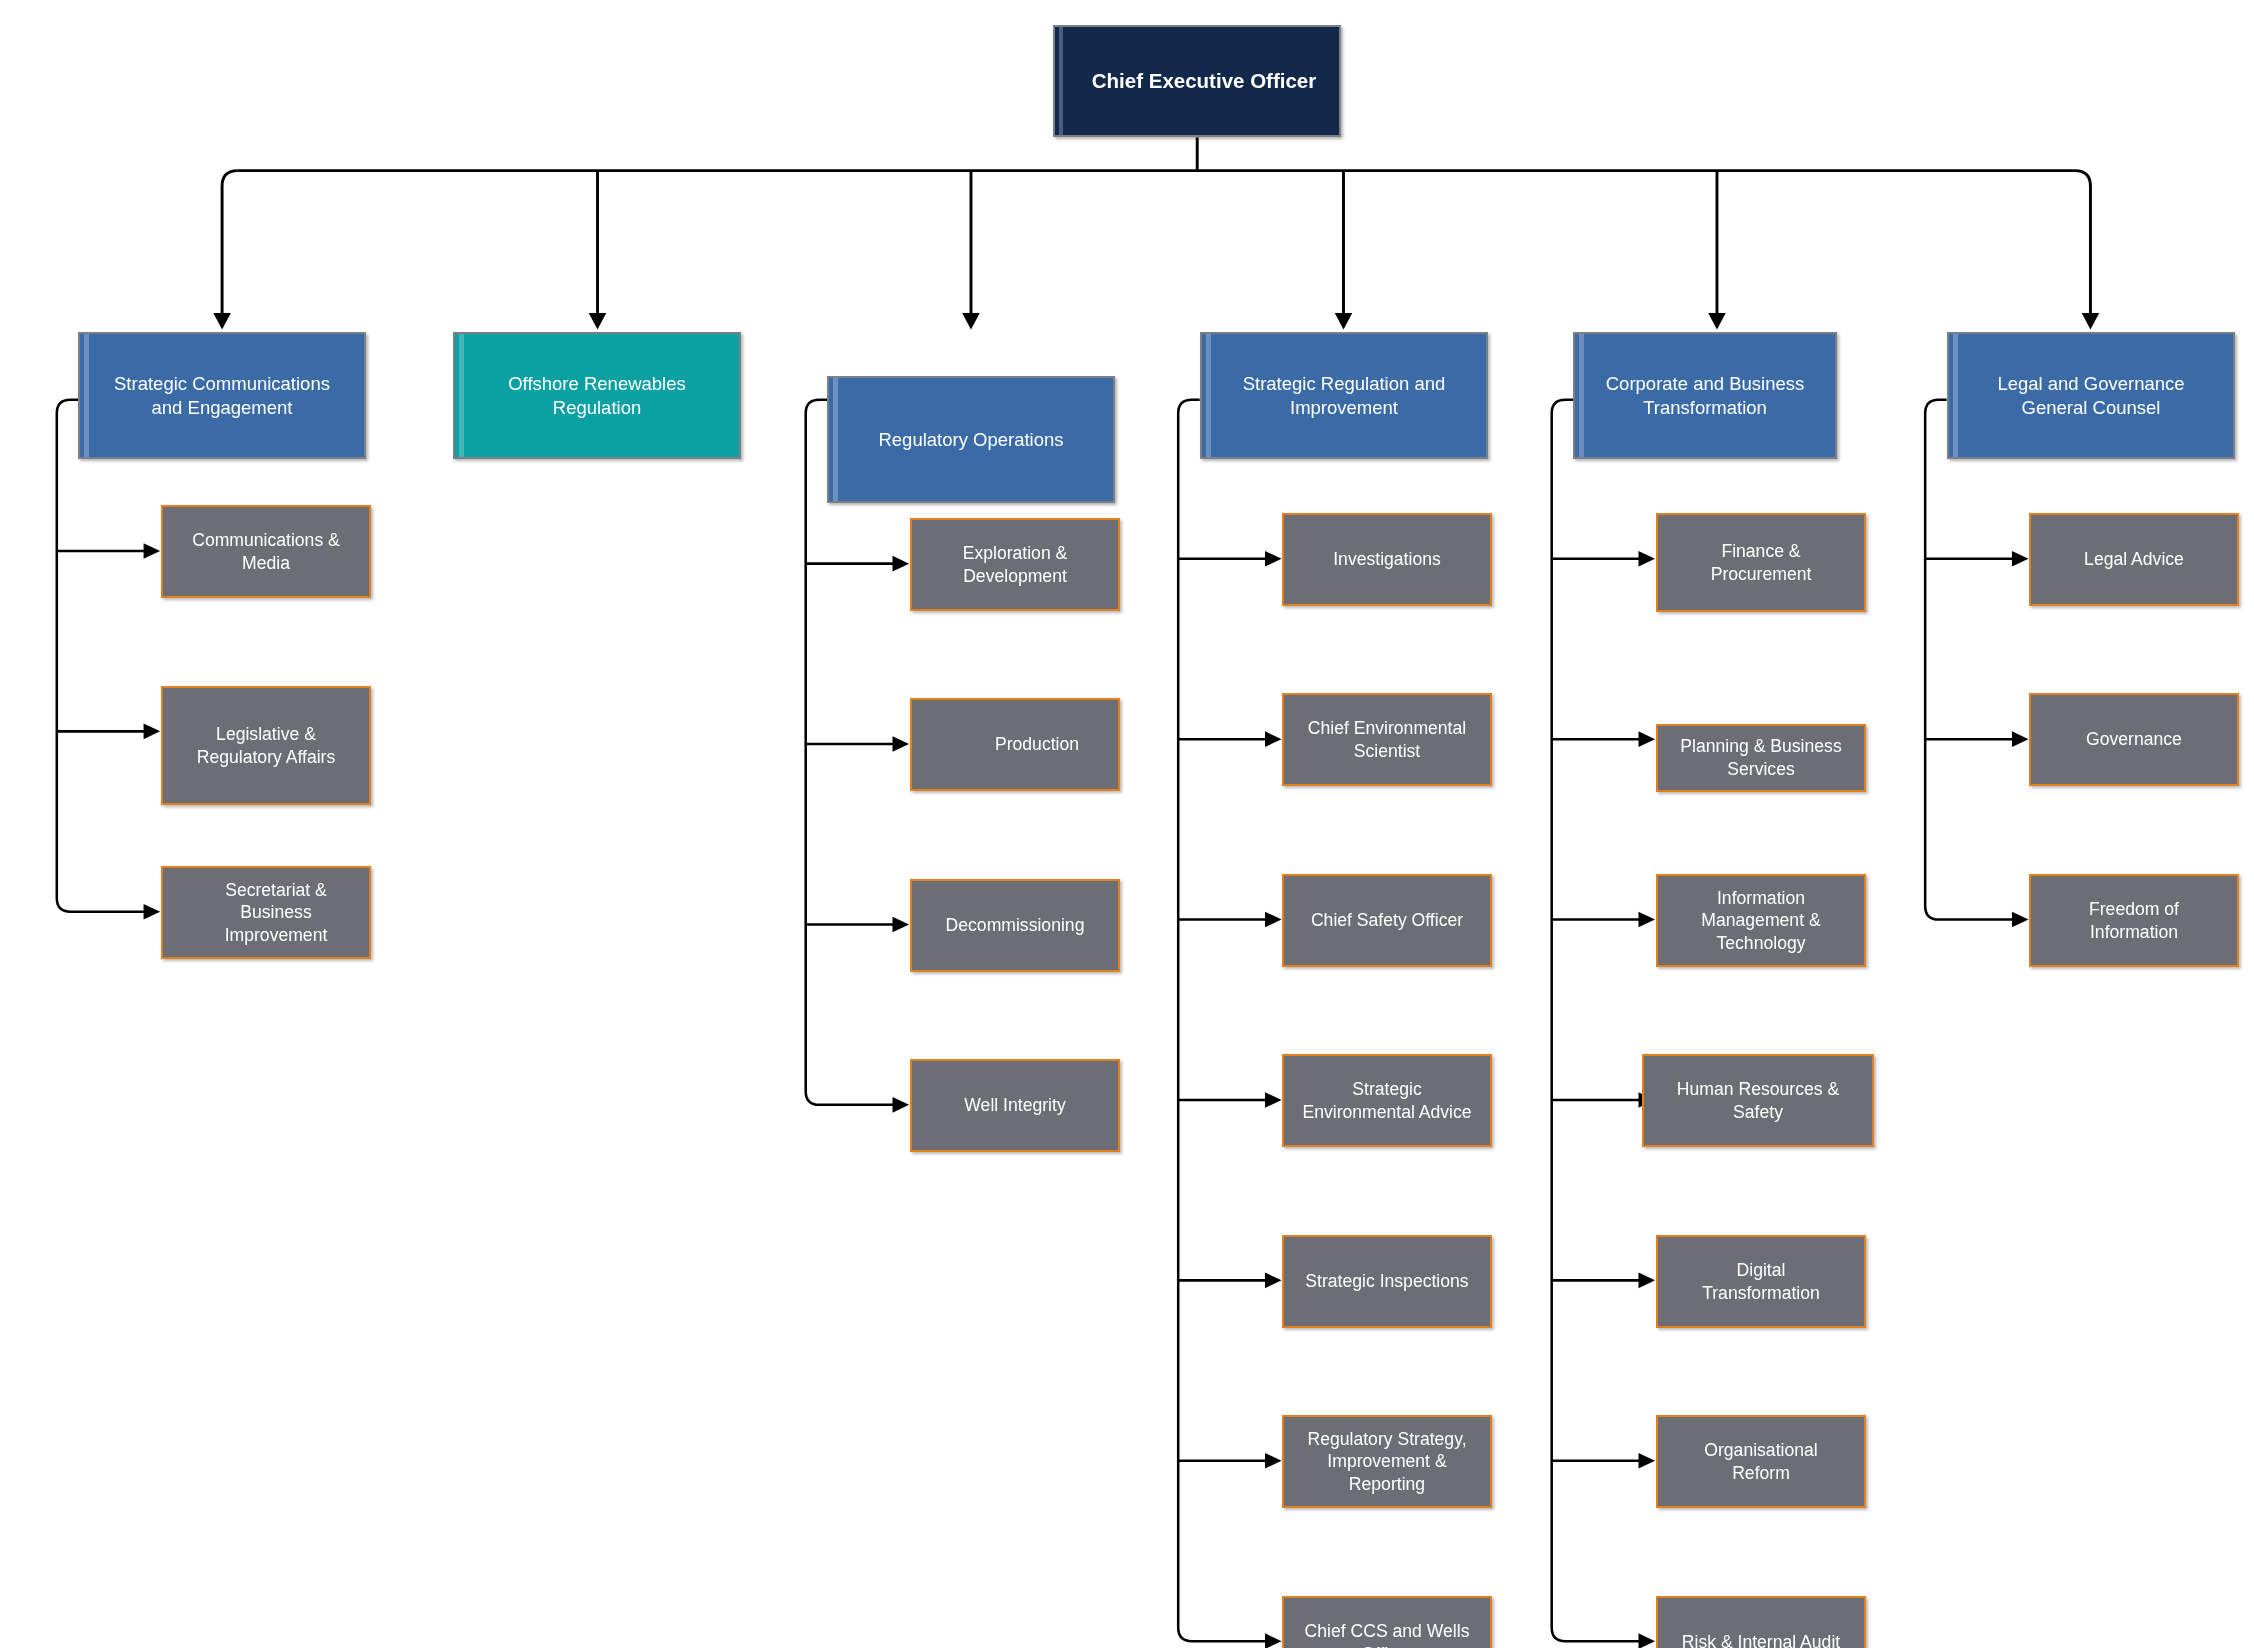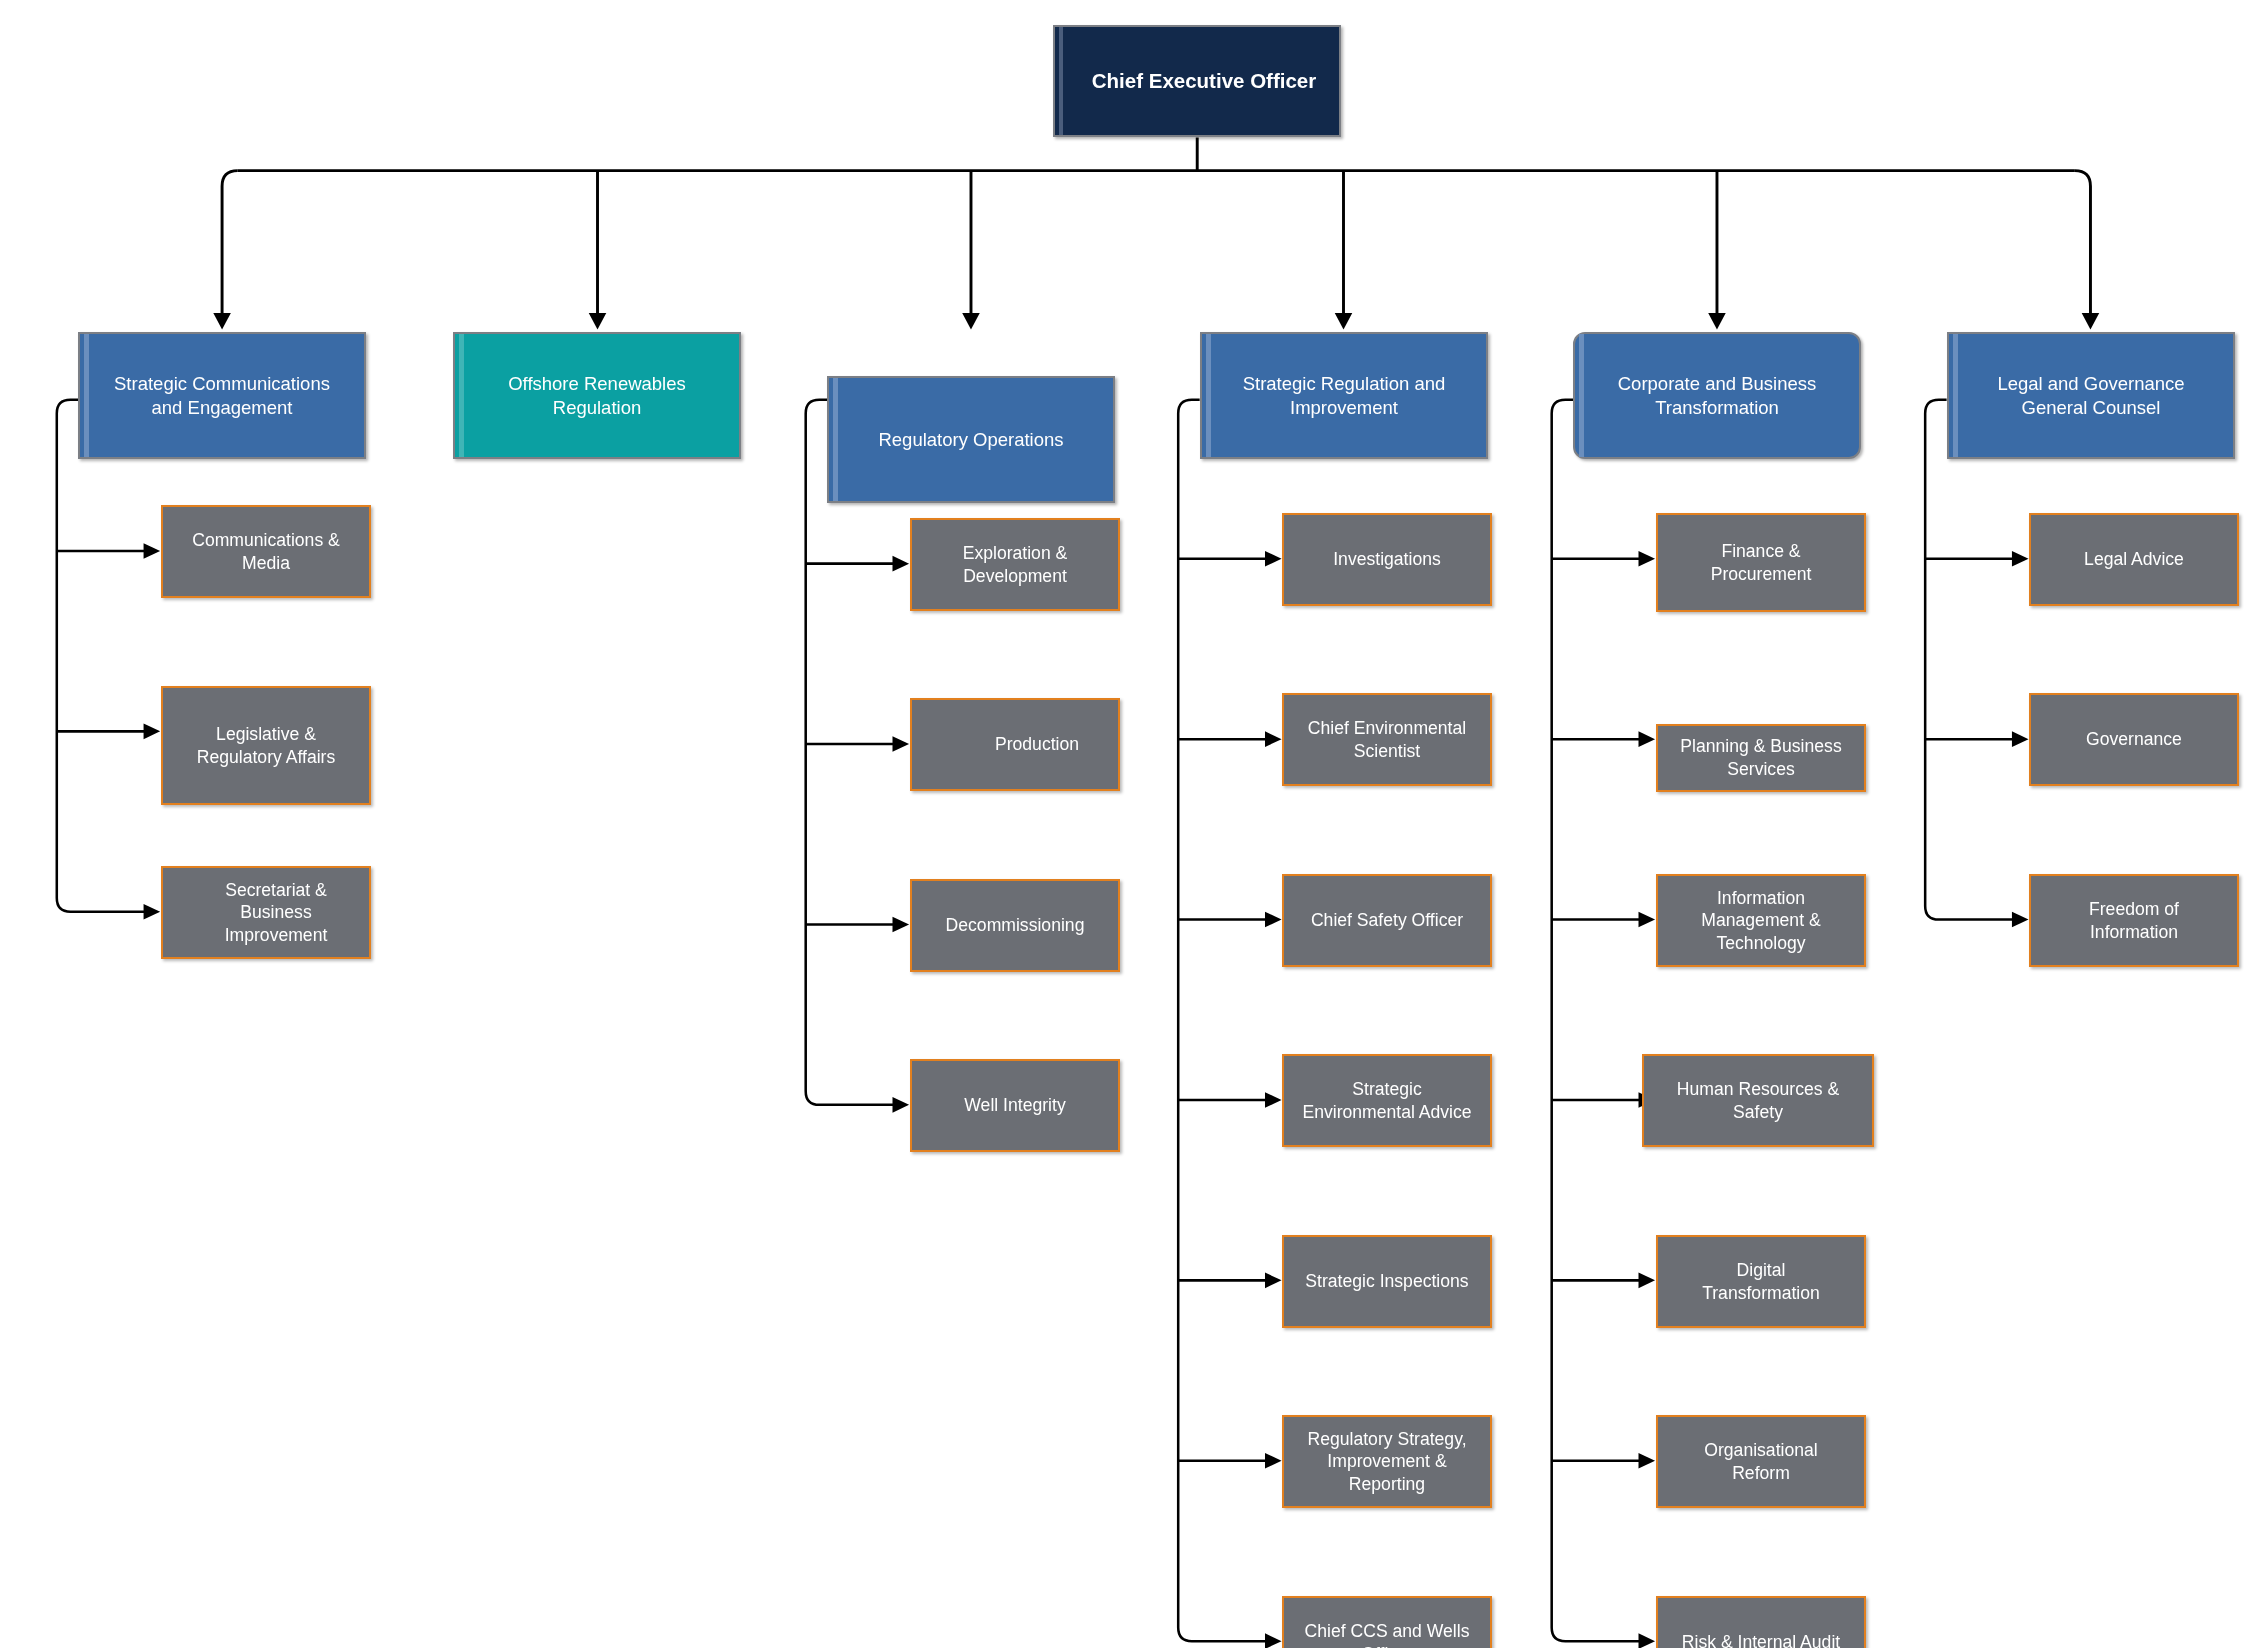--- a/index.html
+++ b/index.html
@@ -240,21 +240,21 @@
       </div>
       <div class="node unit" style="left: 1282px; top: 1415px; width: 210px; height: 93px;">
         <span class="node-label">Regulatory Strategy,
 Improvement &amp;
 Reporting</span>
       </div>
       <div class="node unit" style="left: 1282px; top: 1596px; width: 210px; height: 93px;">
         <span class="node-label">Chief CCS and Wells
 Officer</span>
       </div>
-      <div class="node division" style="left: 1573px; top: 332px; width: 288px; height: 127px; border-radius: 12px;">
+      <div class="node division" style="left: 1573px; top: 332px; width: 264px; height: 127px;">
         <span class="node-label">Corporate and Business
 Transformation</span>
       </div>
       <div class="node unit" style="left: 1656px; top: 513px; width: 210px; height: 99px;">
         <span class="node-label">Finance &amp;
 Procurement</span>
       </div>
       <div class="node unit" style="left: 1656px; top: 724px; width: 210px; height: 68px; align-items: center;">
         <span class="node-label">Planning &amp; Business
 Services</span>

